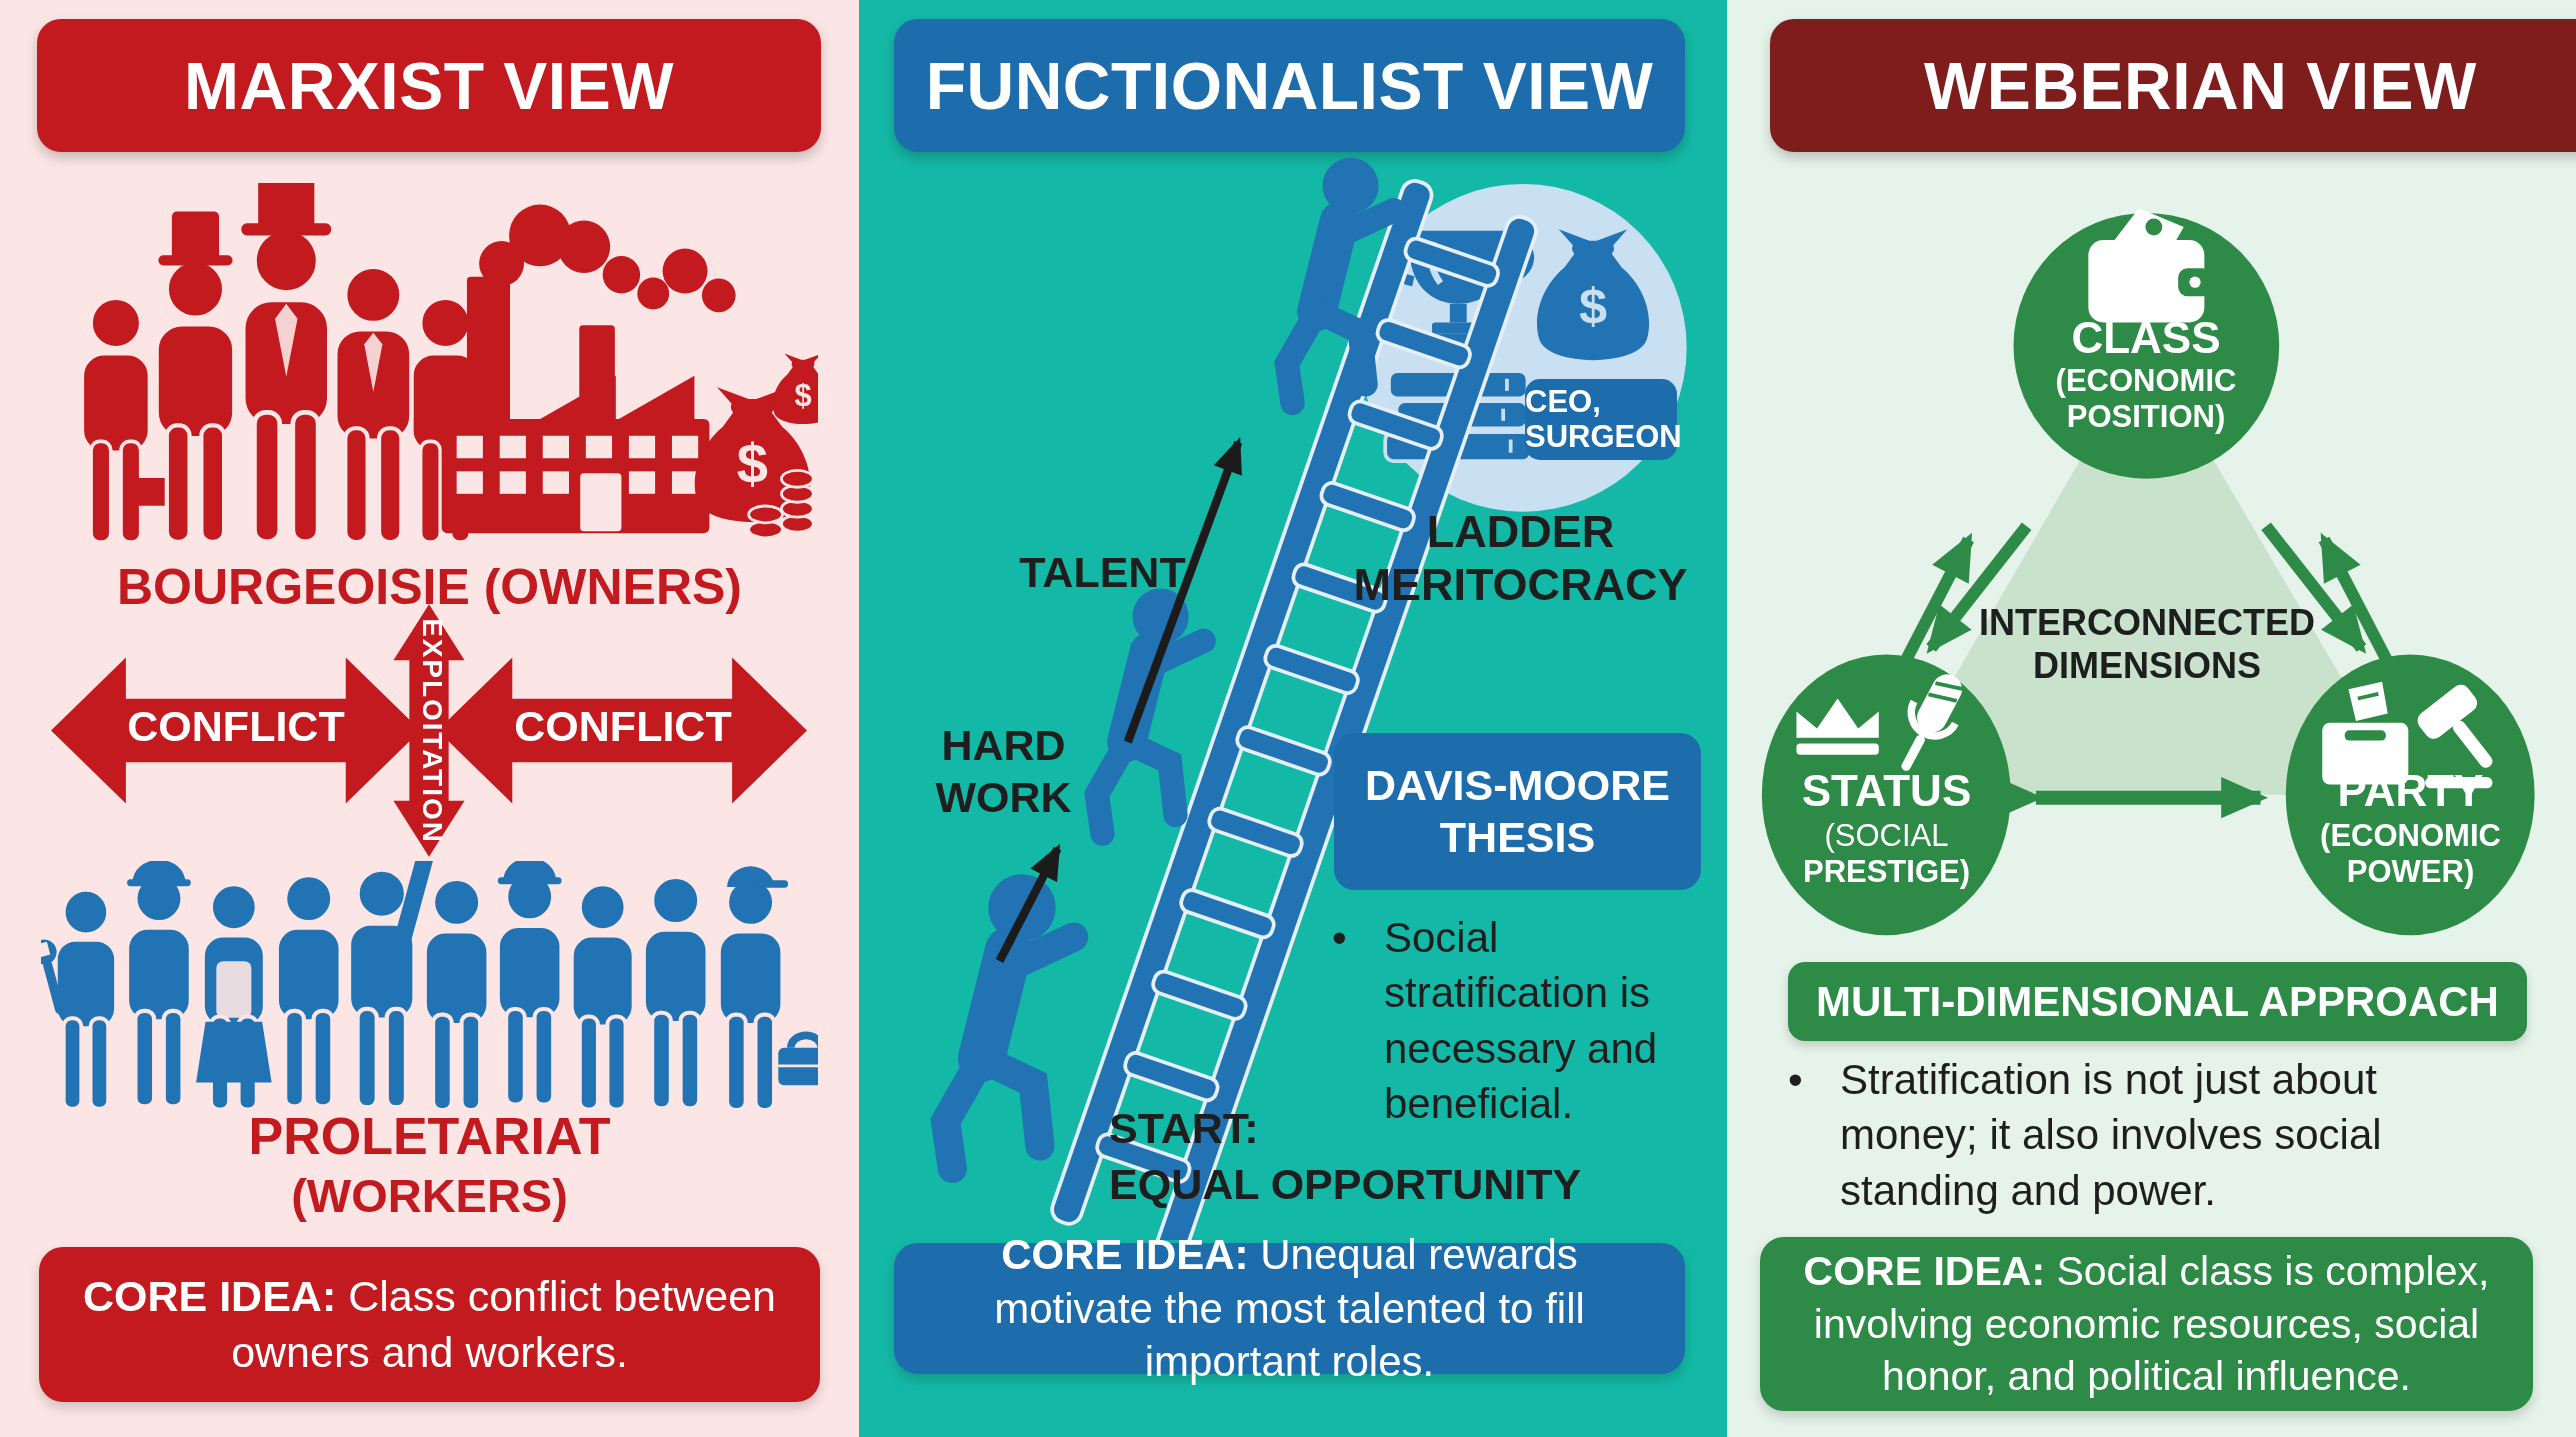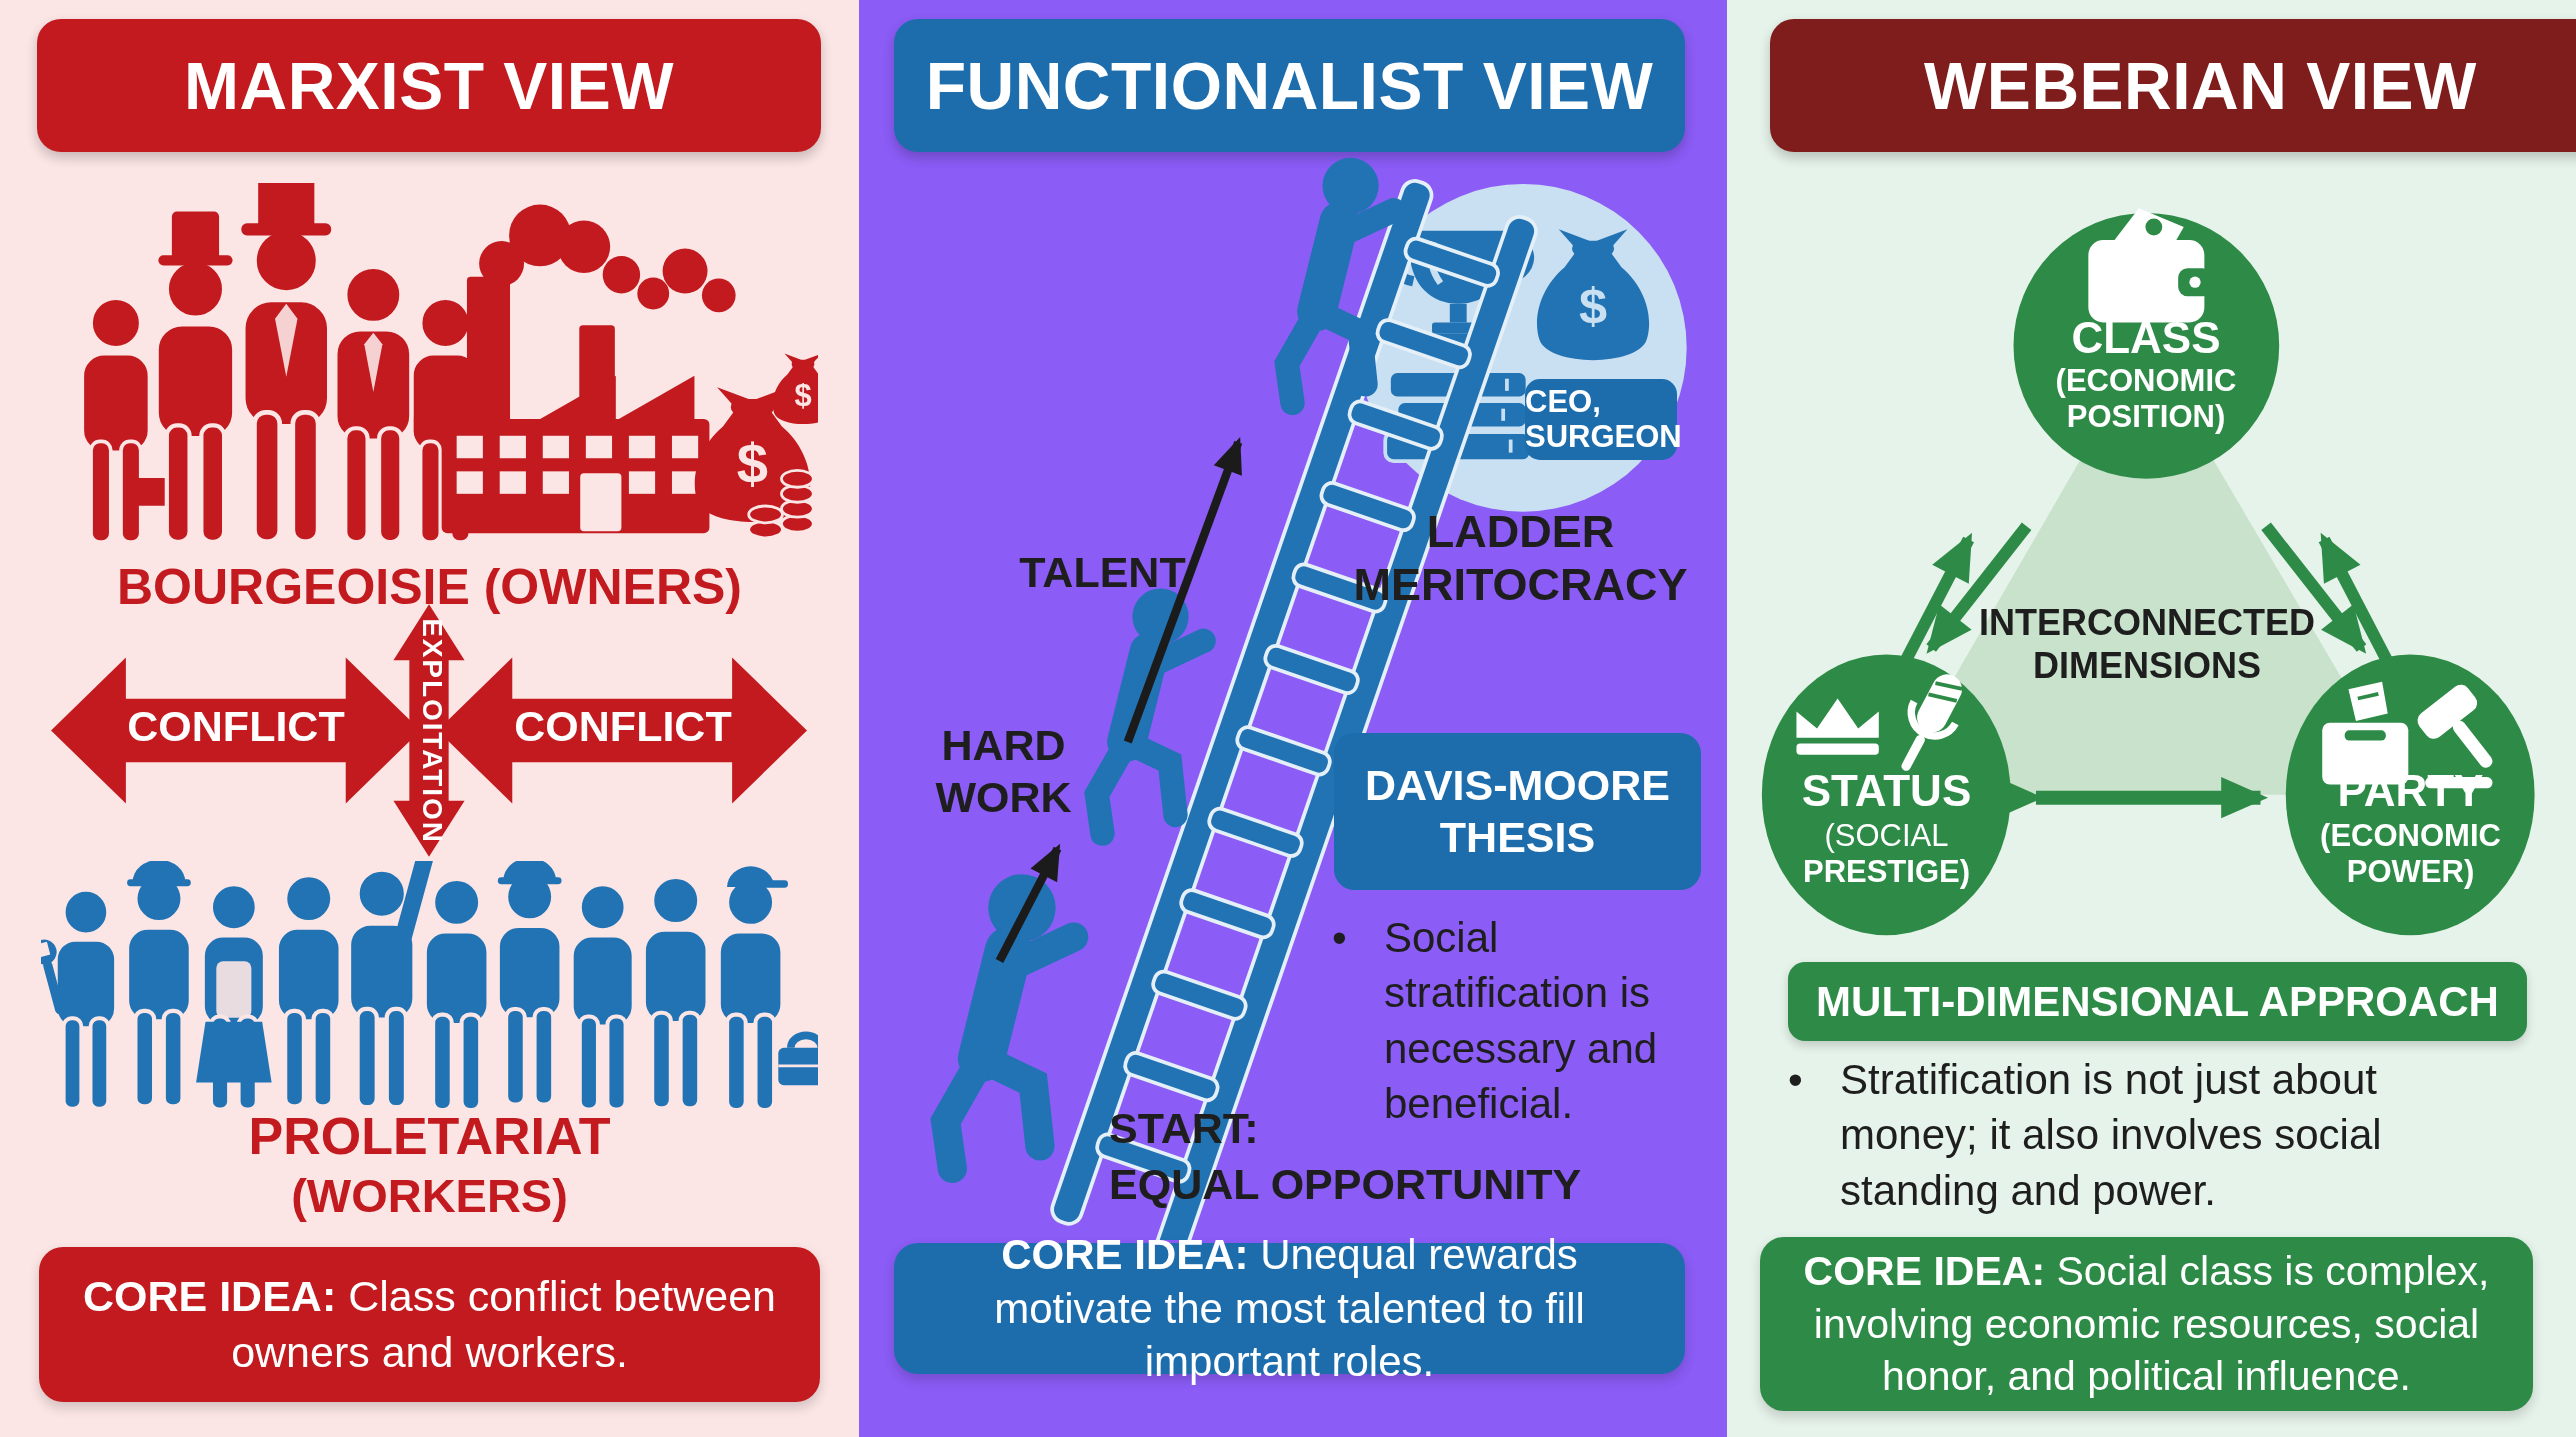--- a/index.html
+++ b/index.html
@@ -3,21 +3,21 @@
 <meta charset="utf-8">
 <style>
   html,body{margin:0;padding:0;}
   body{
     width:2576px;height:1438px;position:relative;overflow:hidden;
     font-family:"Liberation Sans","DejaVu Sans",sans-serif;
     background:#ffffff;
   }
   .panel{position:absolute;top:0;height:1438px;}
   .panel-marxist{left:0;width:859px;background:#FBE5E5;}
-  .panel-functionalist{left:859px;width:868px;background:#8b5cf6;}
+  .panel-functionalist{left:859px;width:868px;background:#14b8a6;}
   .panel-weberian{left:1727px;width:849px;background:#E6F3EA;}
 
   .hdr{
     position:absolute;top:19px;height:133px;border-radius:24px;
     display:flex;align-items:center;justify-content:center;
     color:#fff;font-weight:bold;font-size:66px;letter-spacing:0.5px;
     box-shadow:0 5.6px 11.2px rgba(0,0,0,.20);
   }
   .panel-marxist .hdr{left:37px;width:784px;background:#C21A1E;}
   .panel-functionalist .hdr{left:35px;width:791px;background:#1D6DAD;}

